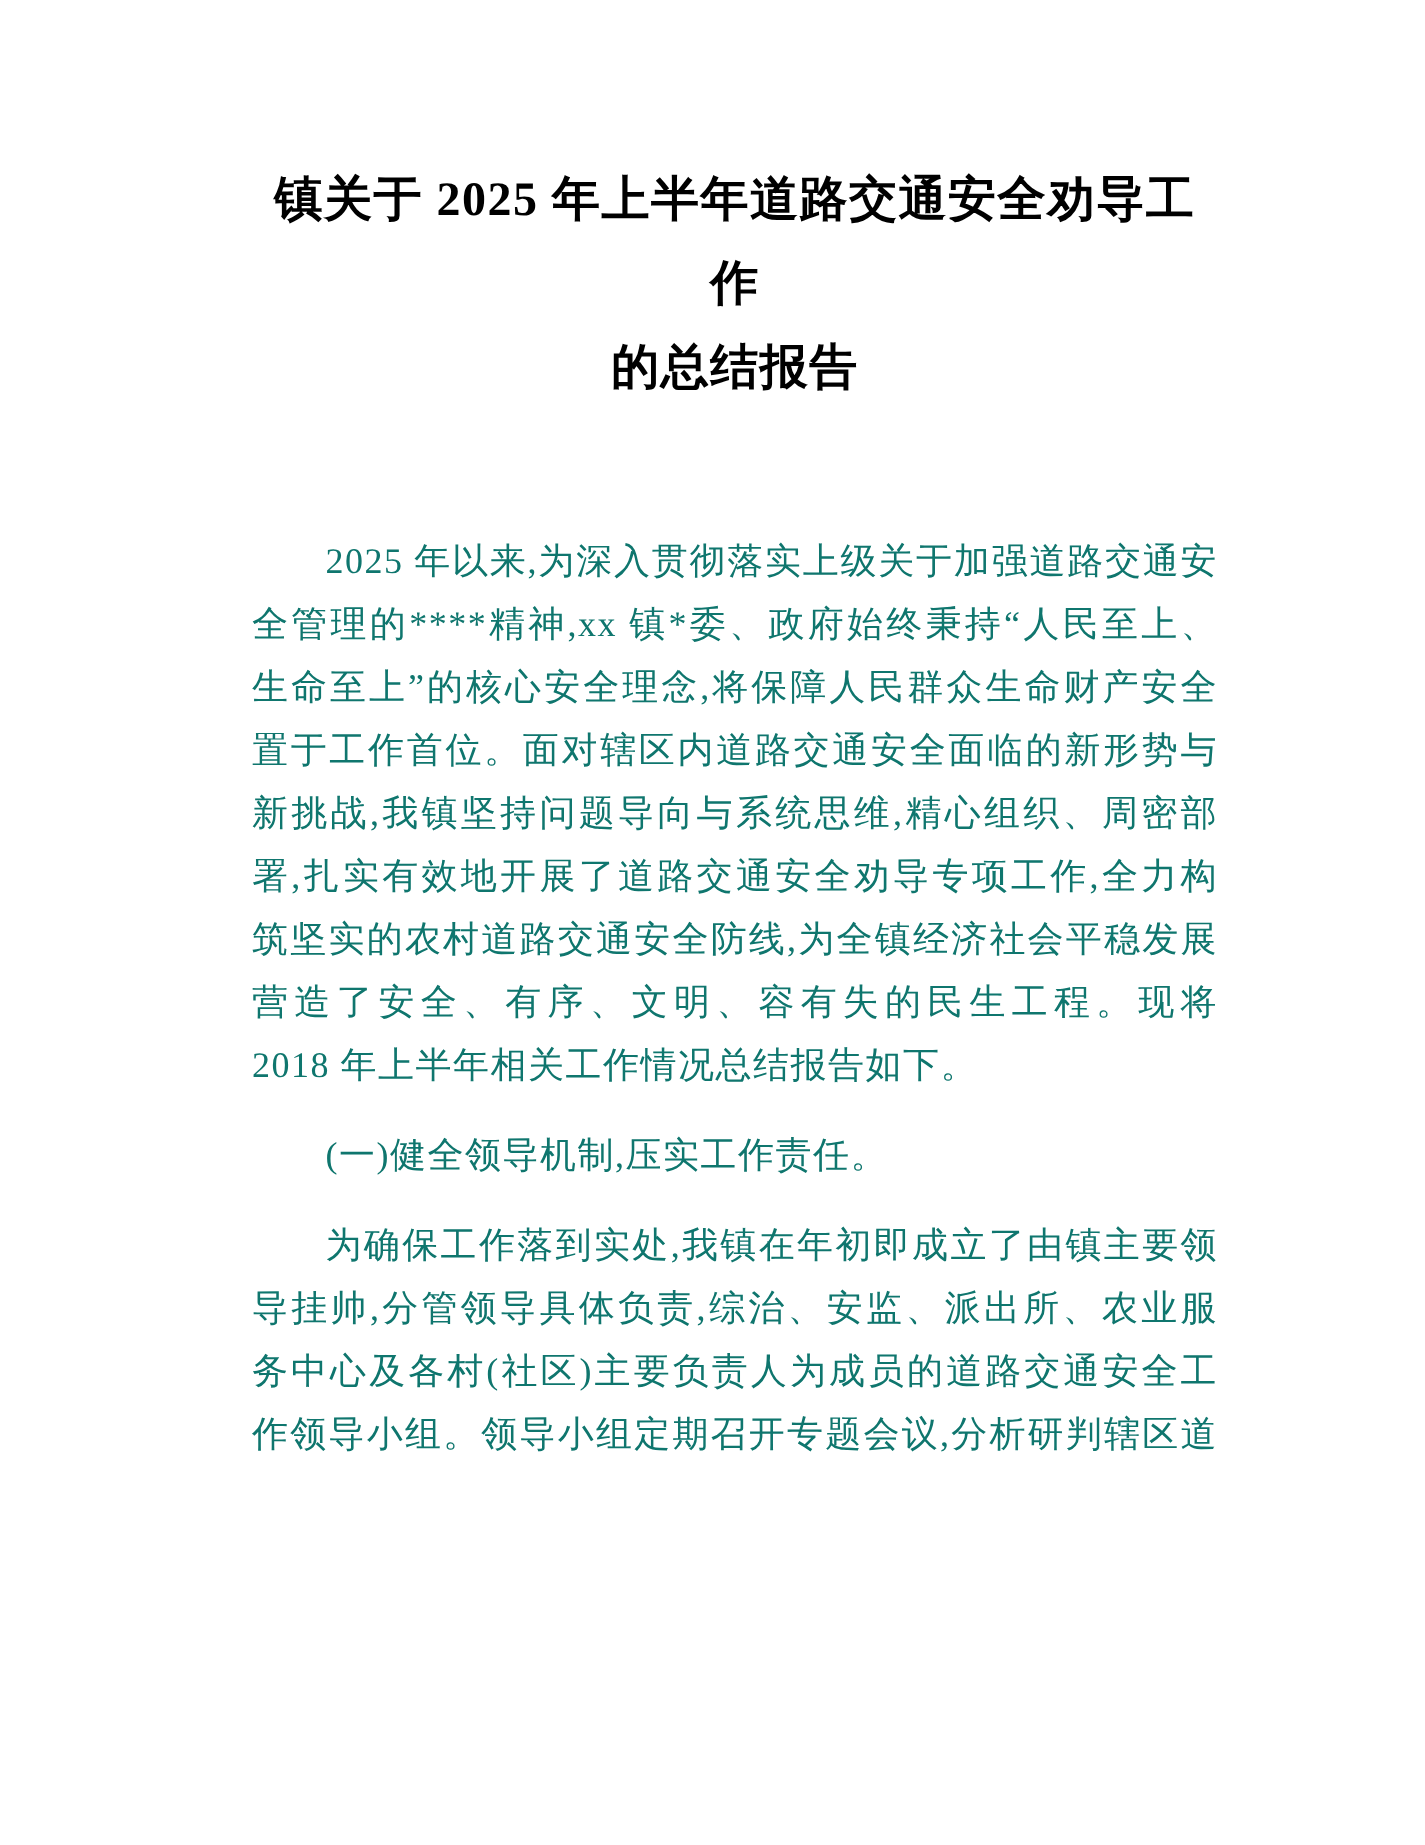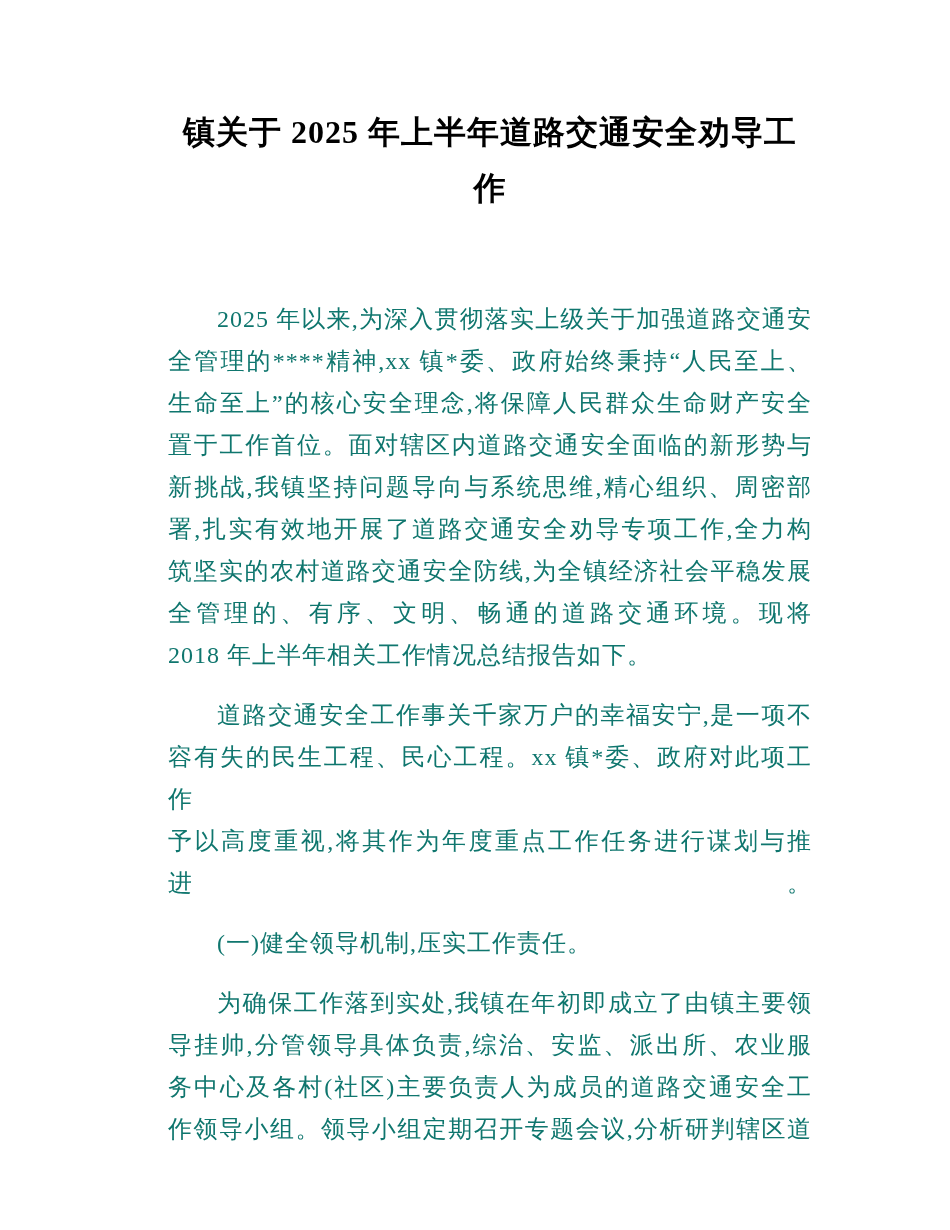--- a/index.html
+++ b/index.html
@@ -52,40 +52,36 @@
   }
 </style>
 </head>
 <body>
 
 <div class="page">
   <div class="content">
 
     <h1 class="title">
       <div class="title-line">镇关于 2025 年上半年道路交通安全劝导工作</div>
+      <div class="title-line">的总结报告</div>
     </h1>
 
     <div class="block first">
       <div class="line just indent">2025 年以来,为深入贯彻落实上级关于加强道路交通安</div>
       <div class="line just">全管理的****精神,xx 镇*委、政府始终秉持“人民至上、</div>
       <div class="line just">生命至上”的核心安全理念,将保障人民群众生命财产安全</div>
       <div class="line just">置于工作首位。面对辖区内道路交通安全面临的新形势与</div>
       <div class="line just">新挑战,我镇坚持问题导向与系统思维,精心组织、周密部</div>
       <div class="line just">署,扎实有效地开展了道路交通安全劝导专项工作,全力构</div>
       <div class="line just">筑坚实的农村道路交通安全防线,为全镇经济社会平稳发展</div>
-      <div class="line just">全管理的、有序、文明、畅通的道路交通环境。现将</div>
+      <div class="line just">营造了安全、有序、文明、容有失的民生工程。现将</div>
       <div class="line">2018 年上半年相关工作情况总结报告如下。</div>
     </div>
 
 
-    <div class="block">
-      <div class="line just indent">道路交通安全工作事关千家万户的幸福安宁,是一项不</div>
-      <div class="line just">容有失的民生工程、民心工程。xx 镇*委、政府对此项工作</div>
-      <div class="line just">予以高度重视,将其作为年度重点工作任务进行谋划与推进。</div>
-    </div>
 
     <div class="block">
       <div class="line indent">(一)健全领导机制,压实工作责任。</div>
     </div>
 
     <div class="block">
       <div class="line just indent">为确保工作落到实处,我镇在年初即成立了由镇主要领</div>
       <div class="line just">导挂帅,分管领导具体负责,综治、安监、派出所、农业服</div>
       <div class="line just">务中心及各村(社区)主要负责人为成员的道路交通安全工</div>
       <div class="line just">作领导小组。领导小组定期召开专题会议,分析研判辖区道</div>

